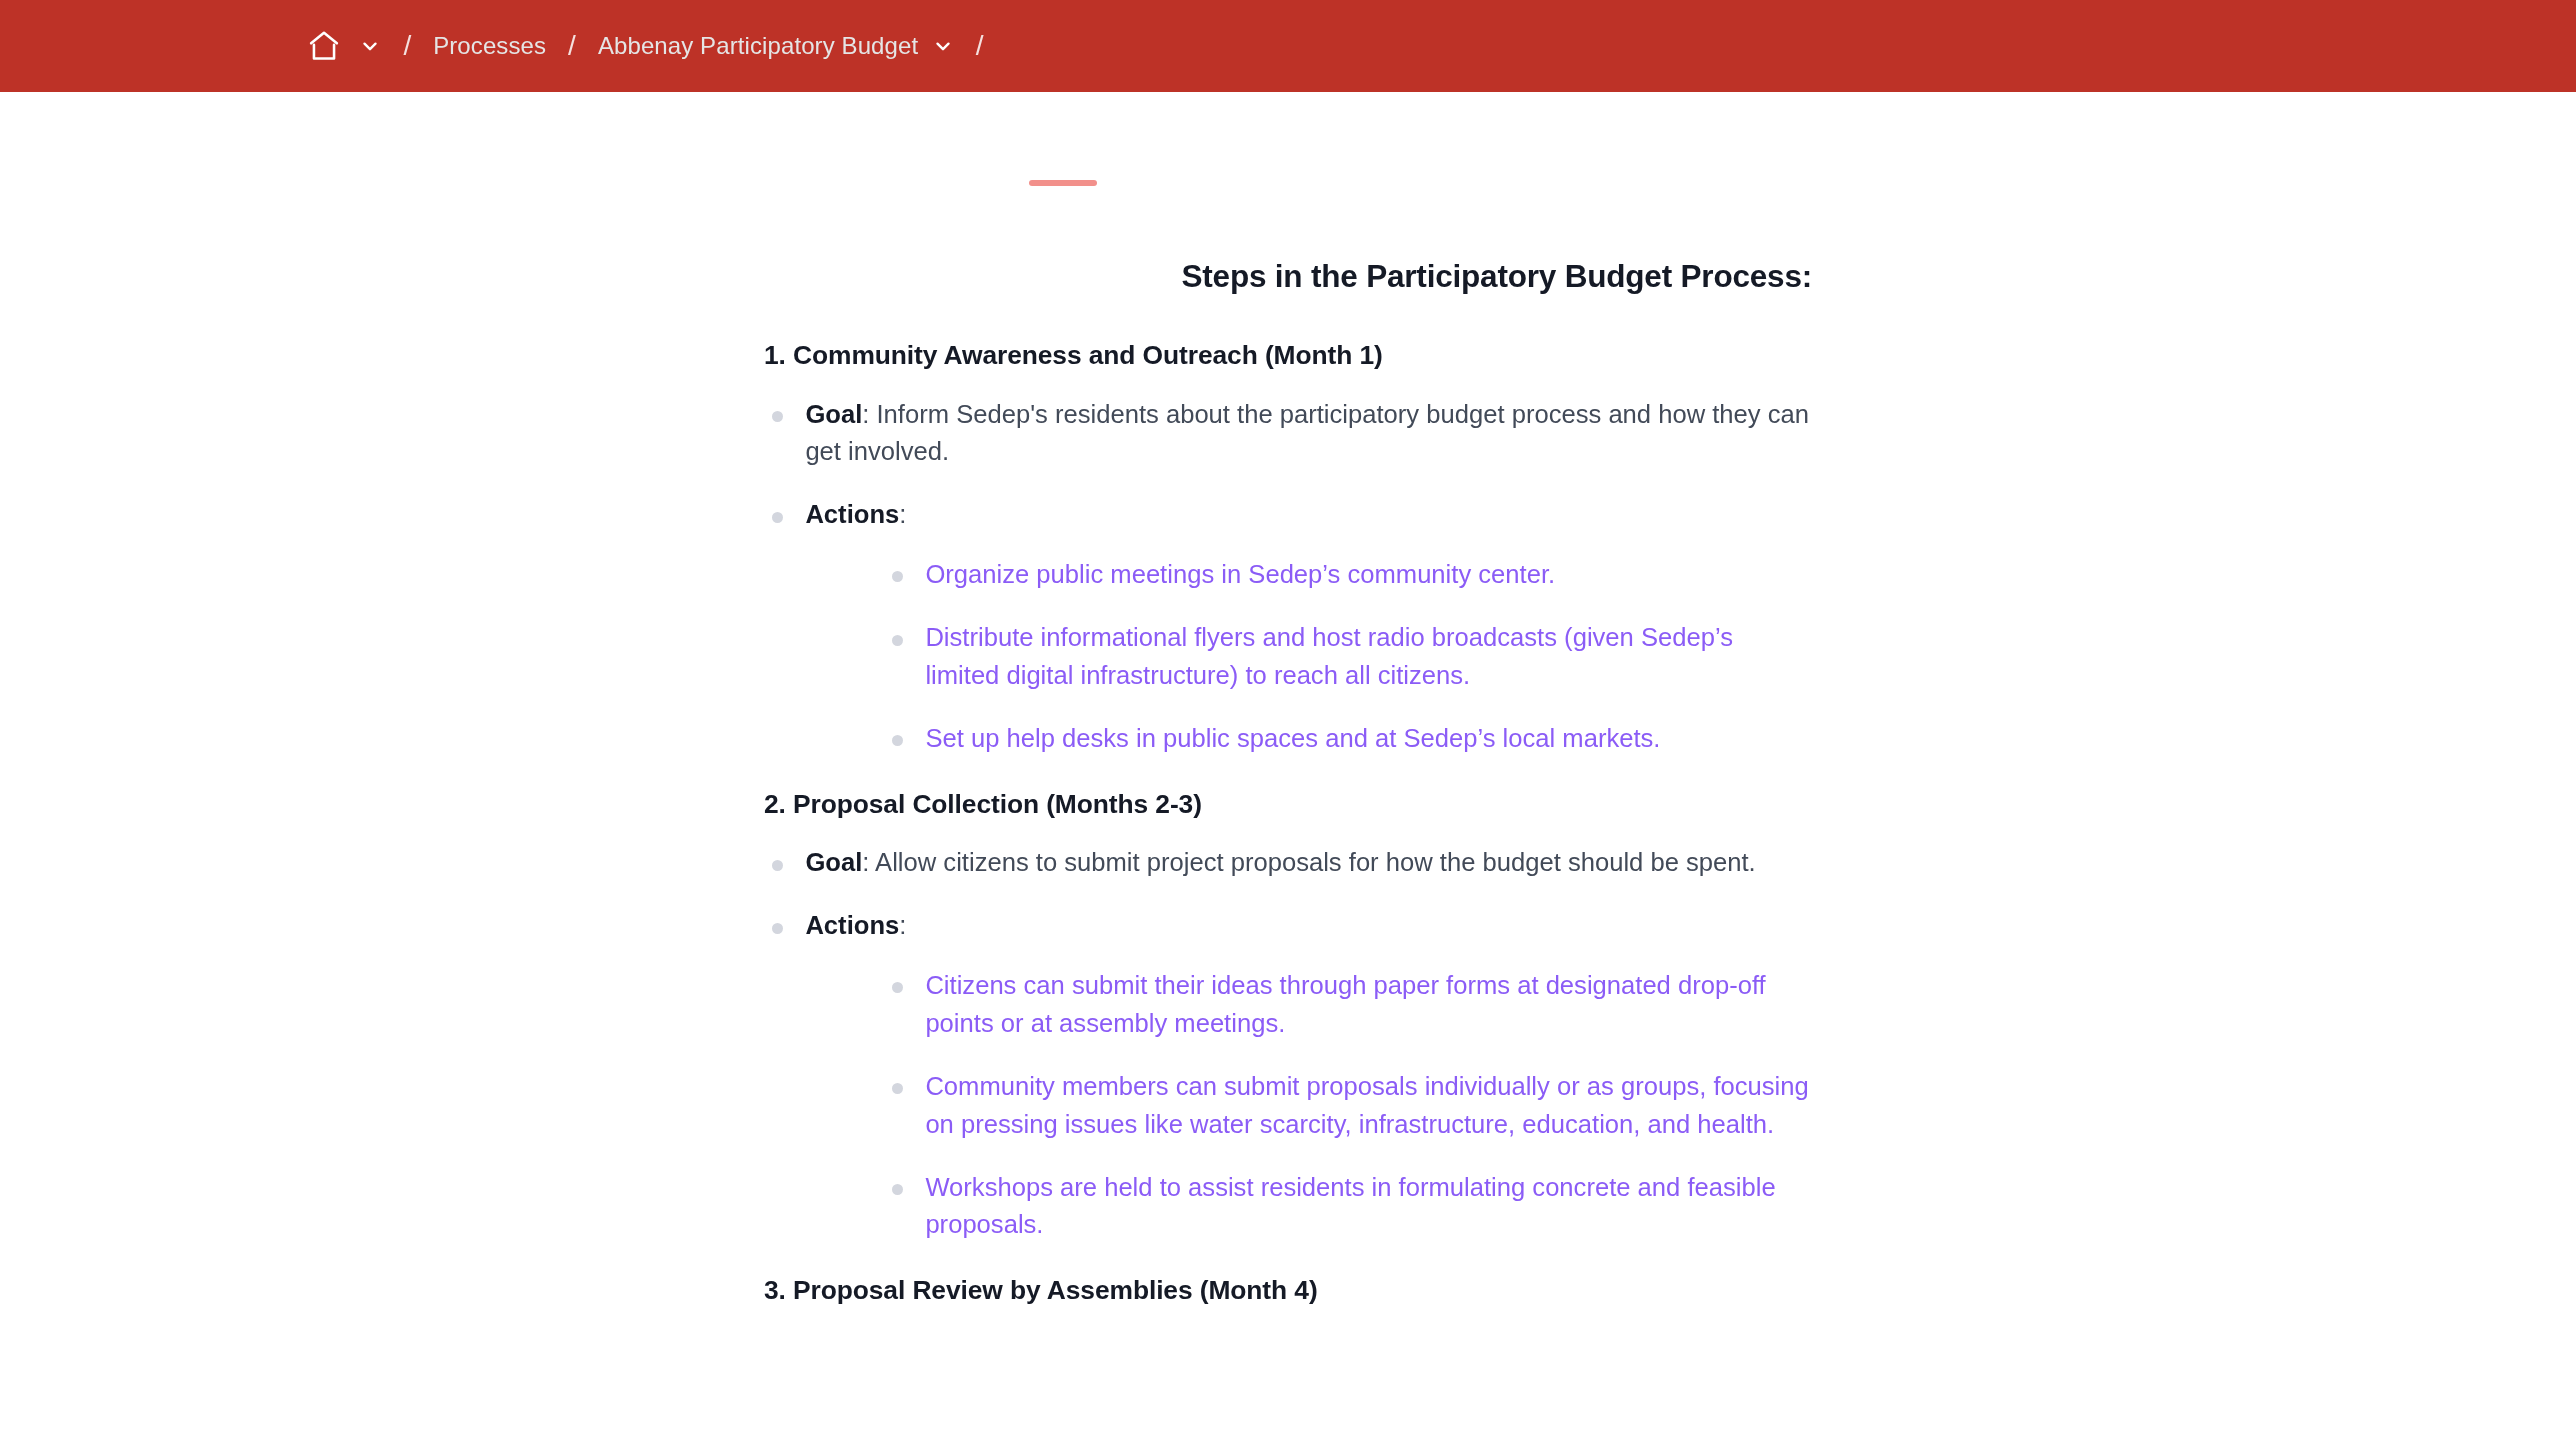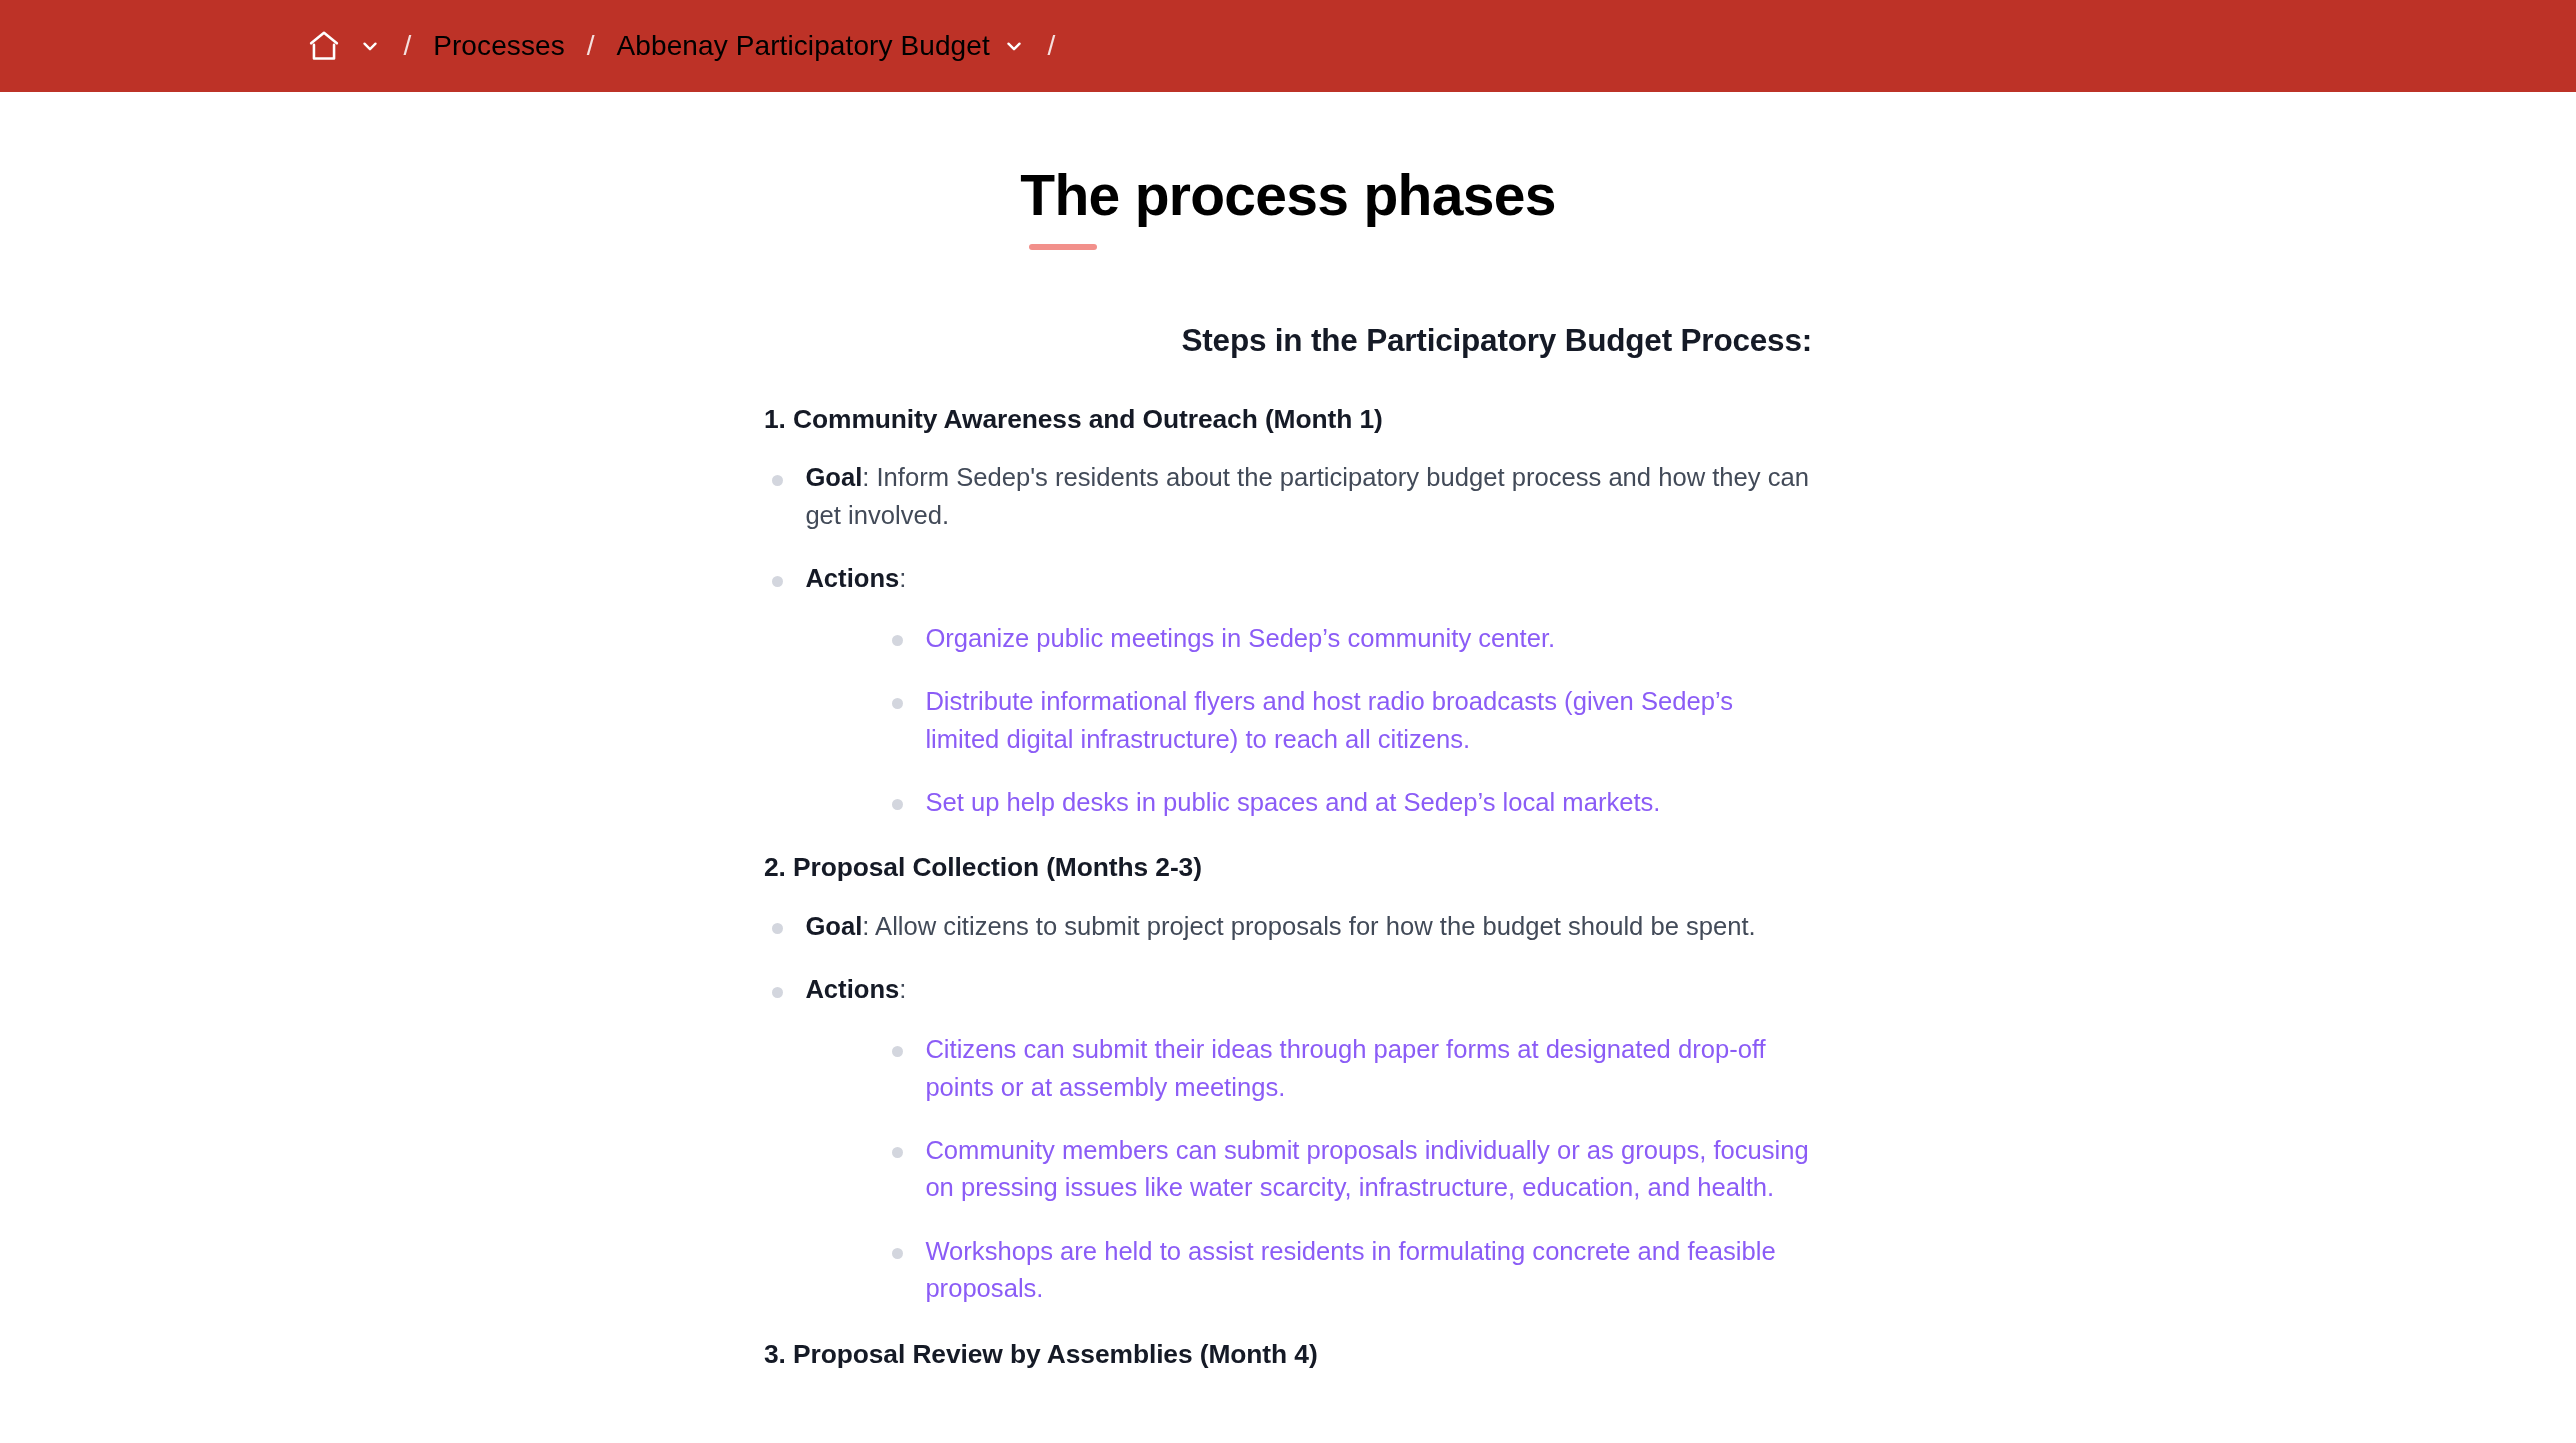--- a/index.html
+++ b/index.html
@@ -59,22 +59,22 @@
     color: #ffffff;
     opacity: 0.85;
     font-size: 28px;
     font-weight: 300;
     line-height: 1;
     margin: 0 22px;
     user-select: none;
   }
 
   .crumb-link {
-    color: #000000;
-    font-size: 28px;
+    color: #e5e5e5;
+    font-size: 24px;
     font-weight: 400;
     line-height: 1;
     letter-spacing: 0.1px;
     white-space: nowrap;
     text-decoration: none;
     cursor: pointer;
     display: flex;
     align-items: center;
   }
 
@@ -242,21 +242,20 @@
     </span>
 
     <span class="sep">/</span>
 
   </nav>
 </div>
 
 <main class="page">
 
   <div class="title-wrap">
-    <h1 class="page-title">The process phases</h1>
     <div class="title-rule-holder">
       <div class="title-rule-inner">
         <div class="title-rule"></div>
       </div>
     </div>
   </div>
 
   <section class="content">
 
     <h2 class="sec-title">Steps in the Participatory Budget Process:</h2>

